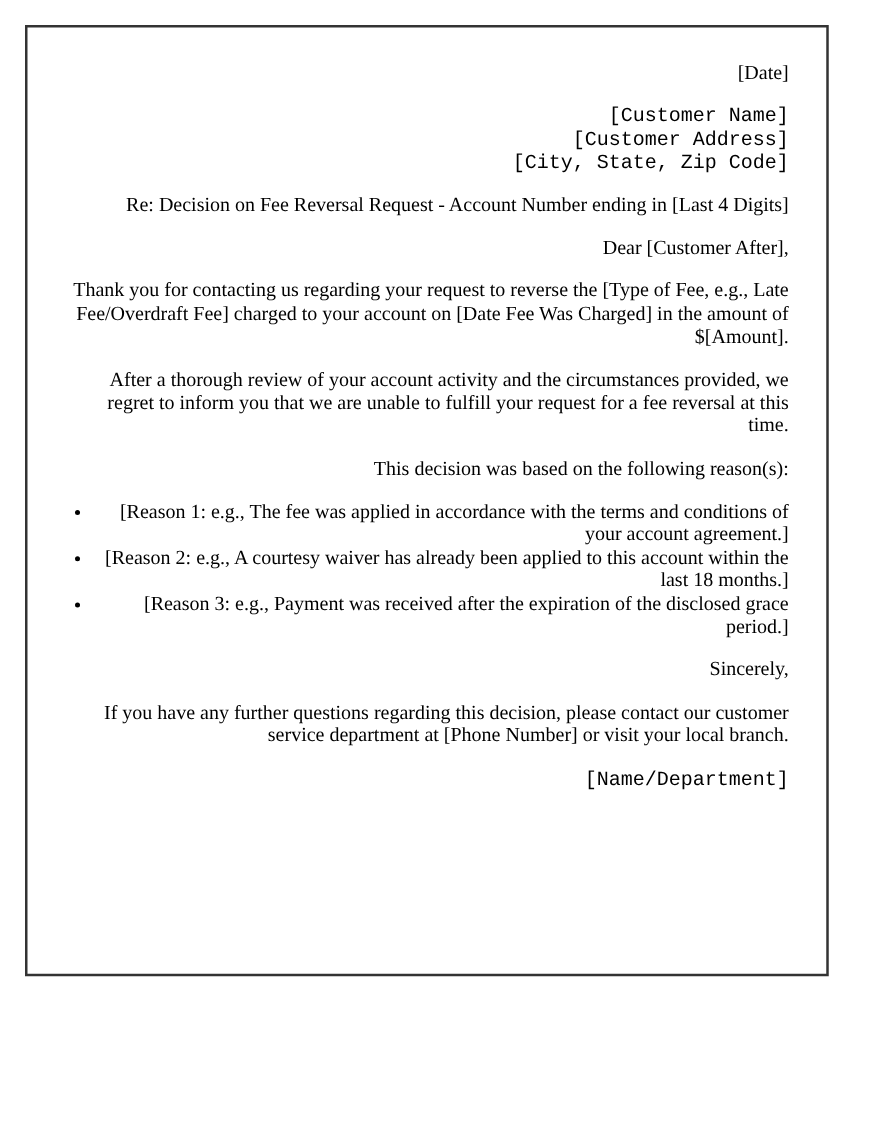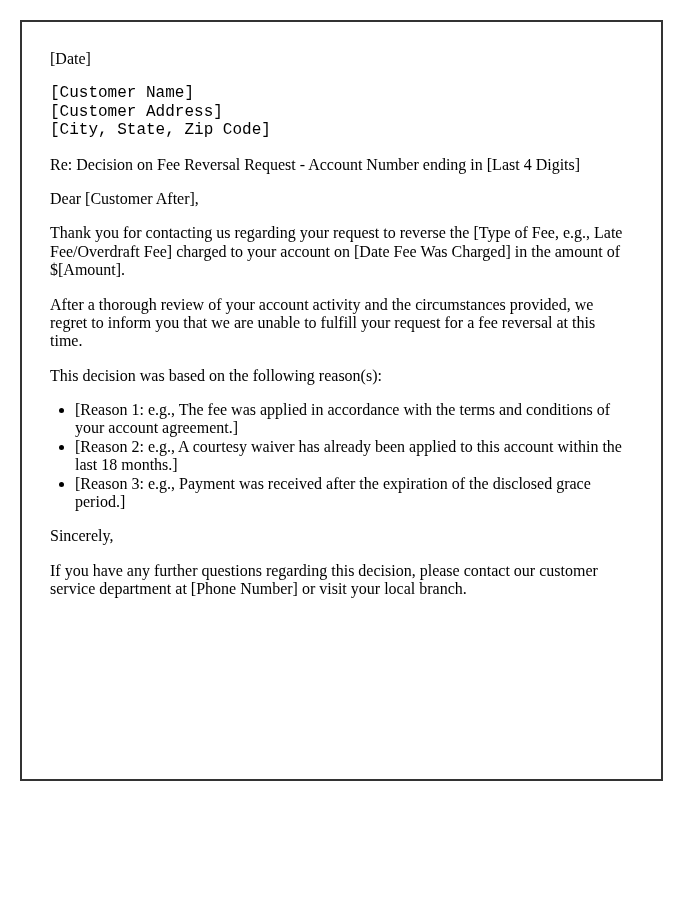--- a/index.html
+++ b/index.html
@@ -20,20 +20,21 @@
     position: absolute;
     left: 20px;
     top: 20px;
     width: 643px;
     height: 761px;
     box-sizing: border-box;
     border: 2px solid #333333;
     background: #ffffff;
     padding: 12px 30px 0 28px;
     overflow: hidden;
+    text-align: right;
   }
   .para {
     margin: 16px 0;
   }
   .block {
     margin: 16px 0;
     font-family: Liberation Mono, monospace;
   }
   .block > div {
     margin: 0;
@@ -76,15 +77,16 @@
     <li>[Reason 2: e.g., A courtesy waiver has already been applied to this account within the last 18 months.]</li>
     <li>[Reason 3: e.g., Payment was received after the expiration of the disclosed grace period.]</li>
   </ul>
 
 
   <p class="para">Sincerely,</p>
 
   <p class="para">If you have any further questions regarding this decision, please contact our customer service department at [Phone Number] or visit your local branch.</p>
 
   <div class="block">
+    <div>[Name/Department]</div>
   </div>
 
 </div>
 
 </body></html>

